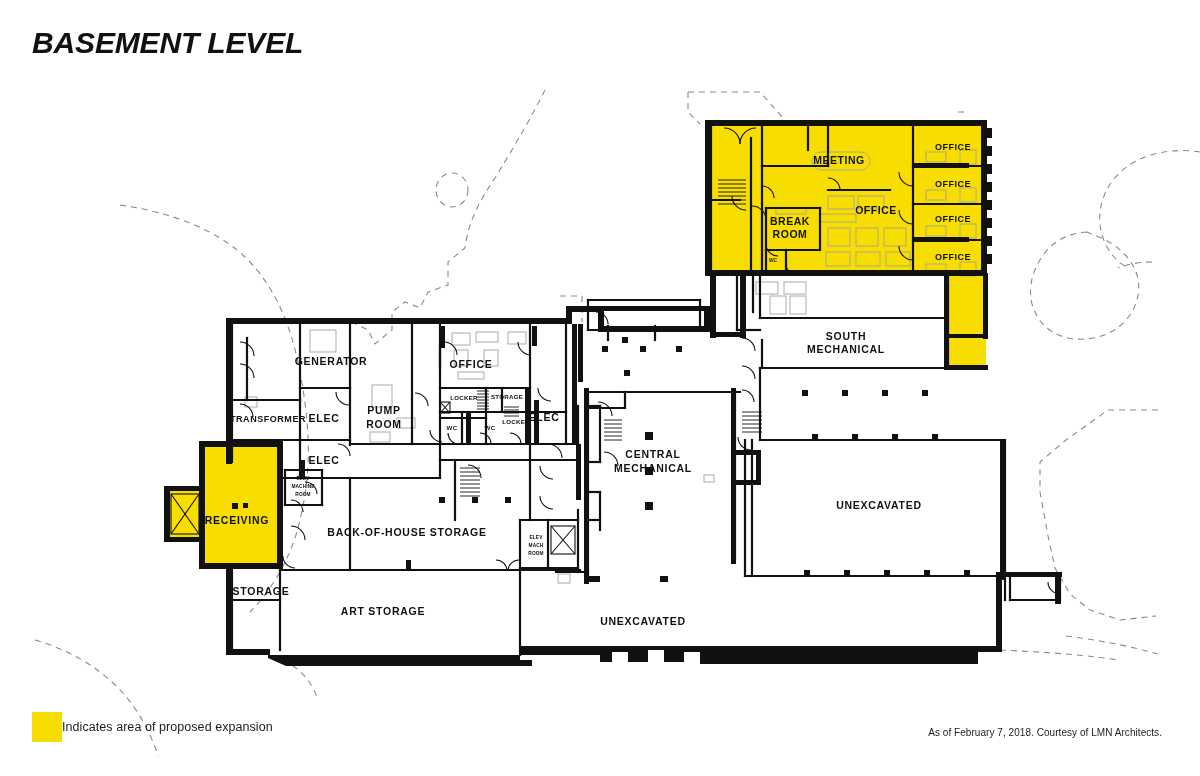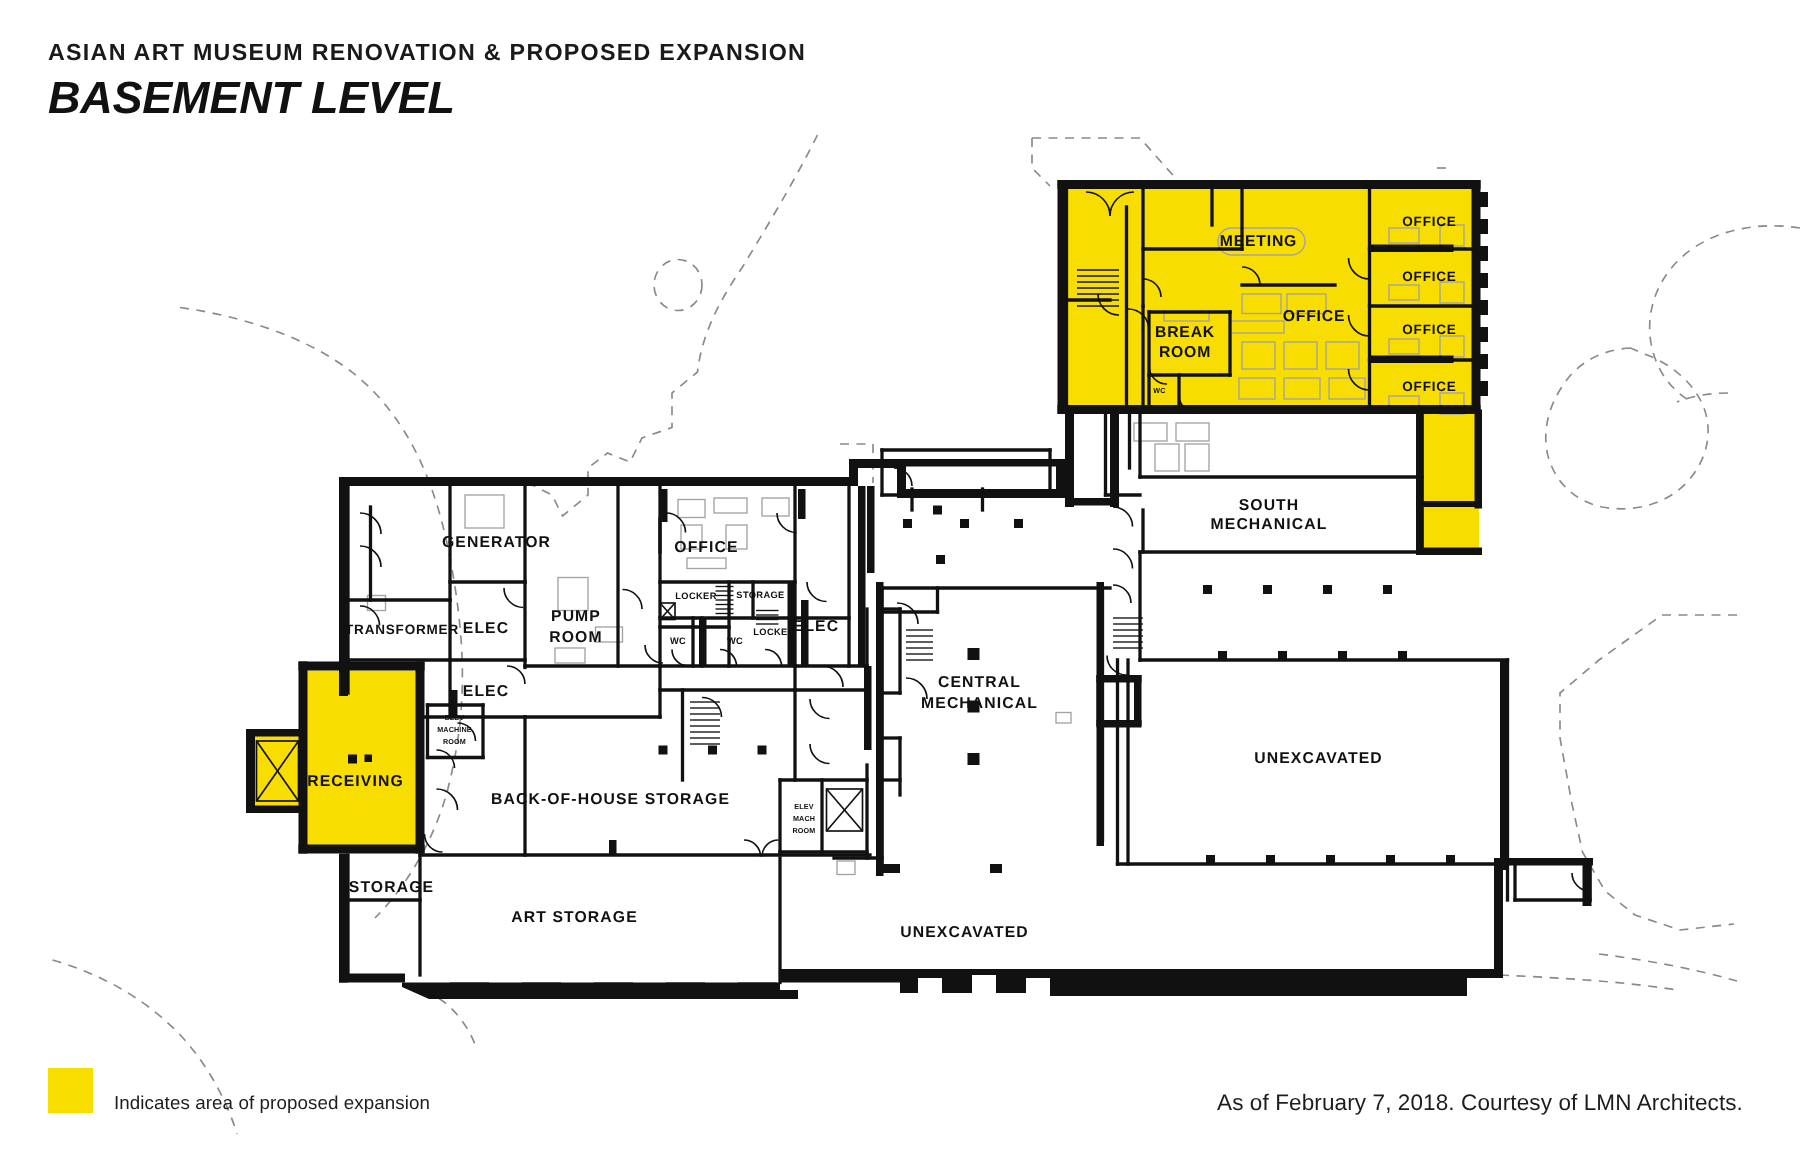--- a/index.html
+++ b/index.html
@@ -3,42 +3,41 @@
 <meta charset="utf-8">
 <style>
   html,body{margin:0;padding:0;background:#ffffff;}
   body{width:1200px;height:776px;font-family:"Liberation Sans",sans-serif;overflow:hidden;position:relative;}
   #sheet{position:relative;width:1200px;height:776px;background:#fff;}
 
   .title-block{position:absolute;left:32px;top:28px;}
   .title-sub{font-size:15.5px;font-weight:700;letter-spacing:0.055em;color:#1a1a1a;line-height:1;margin:0 0 7px 0;}
   .title-main{font-size:30px;font-weight:800;letter-spacing:-0.005em;color:#111;line-height:1;margin:0;font-style:italic;}
 
-  .legend{position:absolute;left:32px;top:712px;display:flex;align-items:flex-end;gap:14px;}
+  .legend{position:absolute;left:32px;top:712px;display:flex;align-items:center;}
   .legend-swatch{width:30px;height:30px;background:#f8dd00;display:block;}
   .legend-text{font-size:12.5px;color:#1d1d1d;letter-spacing:0.005em;}
 
-  .credit{position:absolute;right:38px;top:727px;font-size:15px;color:#1d1d1d;letter-spacing:0.005em;}
+  .credit{position:absolute;right:38px;top:727px;font-size:10px;color:#1d1d1d;letter-spacing:0.005em;}
 
   svg.plan{position:absolute;left:0;top:0;width:1200px;height:776px;}
 
   text.rm{font-family:"Liberation Sans",sans-serif;font-weight:700;fill:#111;text-anchor:middle;dominant-baseline:middle;}
   text.rm-lg{font-size:10.5px;letter-spacing:0.07em;}
   text.rm-md{font-size:9px;letter-spacing:0.06em;}
   text.rm-sm{font-size:6.2px;letter-spacing:0.04em;}
   text.rm-xs{font-size:4.8px;letter-spacing:0.02em;}
   text.rm-yl{font-size:10.5px;letter-spacing:0.05em;}
 </style>
 </head>
 <body>
 
 <div id="sheet">
 
   <div class="title-block">
-    <div class="title-sub">ASIAN ART MUSEUM RENOVATION &amp; PROPOSED EXPANSION</div>
     <div class="title-main">BASEMENT LEVEL</div>
   </div>
 
   <svg class="plan" viewBox="0 0 1200 776">
 
     <g fill="none" stroke="#8a8a8a" stroke-width="1.1" stroke-dasharray="6 5">
       <path d="M120 205 C 170 212, 220 230, 250 262 C 278 292, 292 330, 300 372
                C 310 425, 312 470, 300 520 C 292 556, 272 590, 250 612"></path>
       <path d="M35 640 C 70 650, 100 668, 122 692 C 140 712, 152 736, 158 756"></path>
       <path d="M545 90 C 530 120, 512 150, 495 178 C 480 200, 468 222, 465 248

